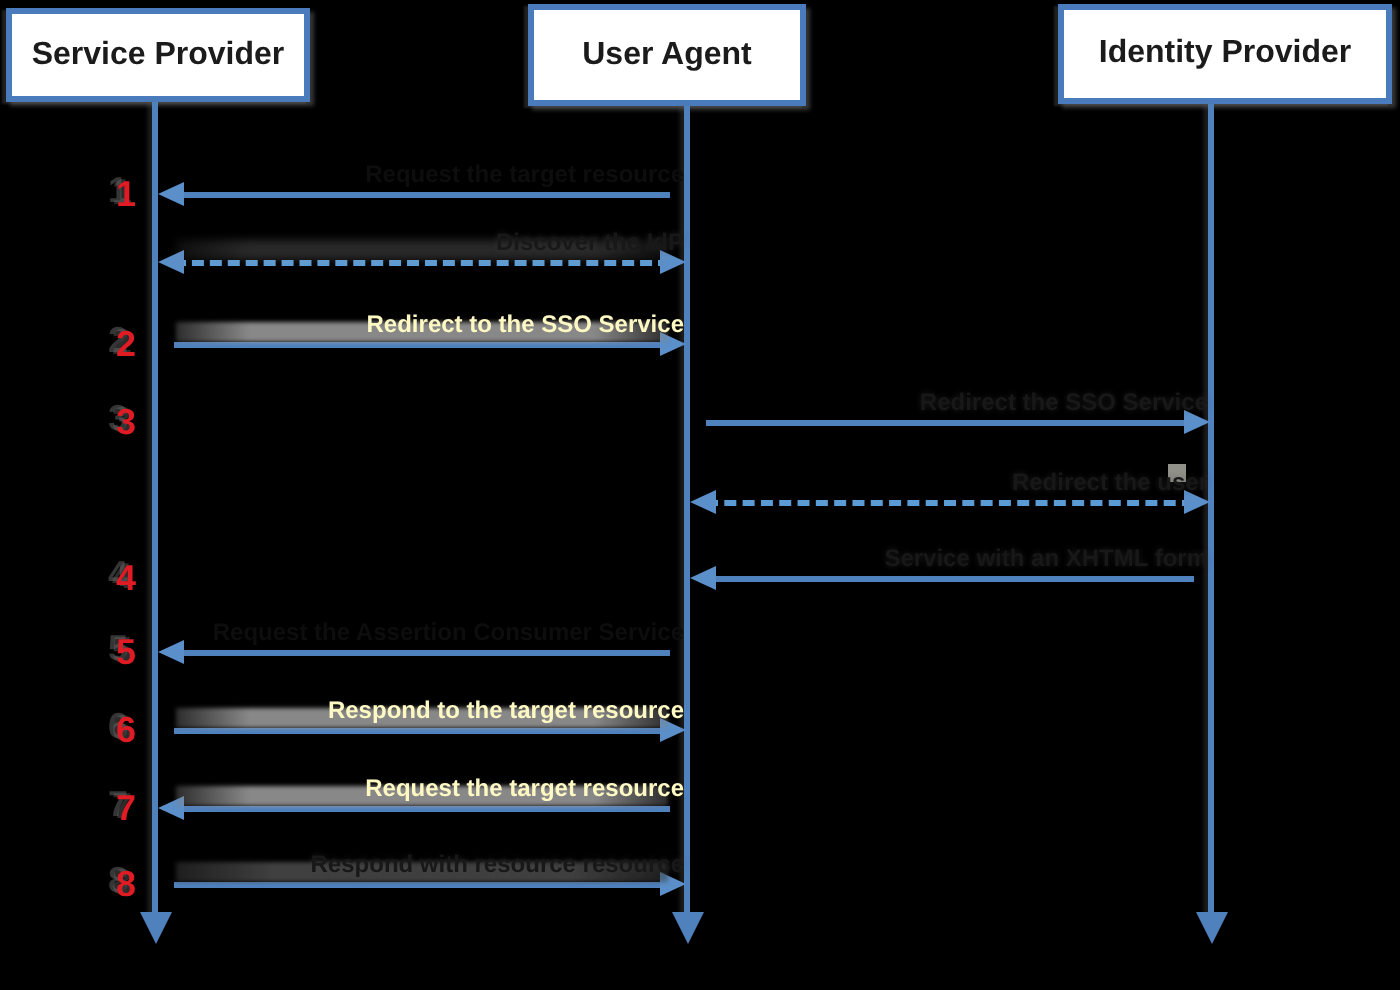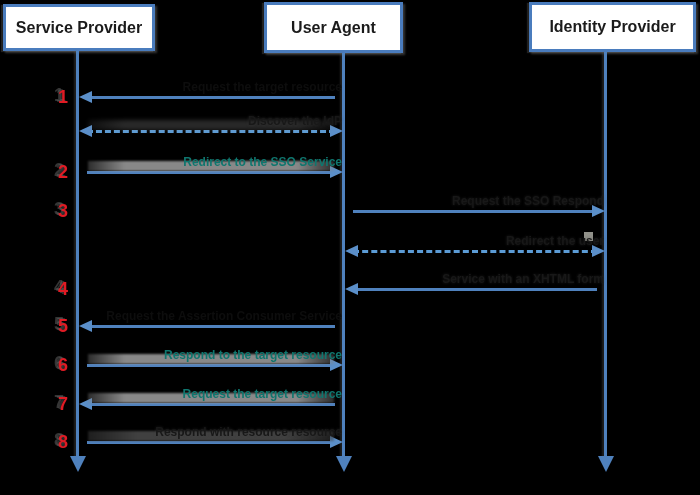--- a/index.html
+++ b/index.html
@@ -39,21 +39,21 @@
   .line.dashed{border-top:3px dashed #5b9bd5;}
   .head{position:absolute;width:0;height:0;top:-6px;}
   .head-l{left:-1px;border-top:6px solid transparent;border-bottom:6px solid transparent;border-right:13px solid #5b8fc9;}
   .head-r{right:-1px;border-top:6px solid transparent;border-bottom:6px solid transparent;border-left:13px solid #5b8fc9;}
   .msg-label{
     position:absolute;left:0;right:0;bottom:3px;text-align:right;
     font-size:12px;font-weight:700;white-space:nowrap;z-index:2;
   }
   .l-hidden{color:#0d0d0d;}
   .l-faint{color:#181818;text-shadow:0 0 3px rgba(70,70,70,.4);}
-  .l-band{color:#0f766e;}
+  .l-band{color:#fef9c3;}
   .band{
     position:absolute;left:8px;right:8px;bottom:1px;height:10px;z-index:1;
     background:linear-gradient(90deg,rgba(130,130,130,.35),rgba(160,160,160,.85) 15%,rgba(160,160,160,.85) 85%,rgba(130,130,130,.35));
     filter:blur(1px);
   }
   .band-lite{opacity:.30;filter:blur(2px);}
   .band-dark{background:linear-gradient(90deg,rgba(60,60,60,.5),rgba(80,80,80,.8) 20%,rgba(80,80,80,.8) 80%,rgba(60,60,60,.5));}
   
   .step{
     position:absolute;left:52px;width:22px;text-align:center;
@@ -109,21 +109,21 @@
   </div>
 
   <div class="msg span-su" style="top:172px">
     <div class="band"></div>
     <div class="msg-label l-band">Redirect to the SSO Service</div>
     <div class="line"></div>
     <div class="head head-r"></div>
   </div>
 
   <div class="msg span-ui" style="top:211px">
-    <div class="msg-label l-faint">Request the SSO Respond</div>
+    <div class="msg-label l-faint">Redirect the SSO Service</div>
     <div class="line"></div>
     <div class="head head-r"></div>
   </div>
 
   <div class="msg span-ui" style="top:251px">
     <div class="msg-label l-faint">Redirect the user</div>
     <div class="line dashed"></div>
     <div class="head head-l"></div>
     <div class="head head-r"></div>
   </div>

